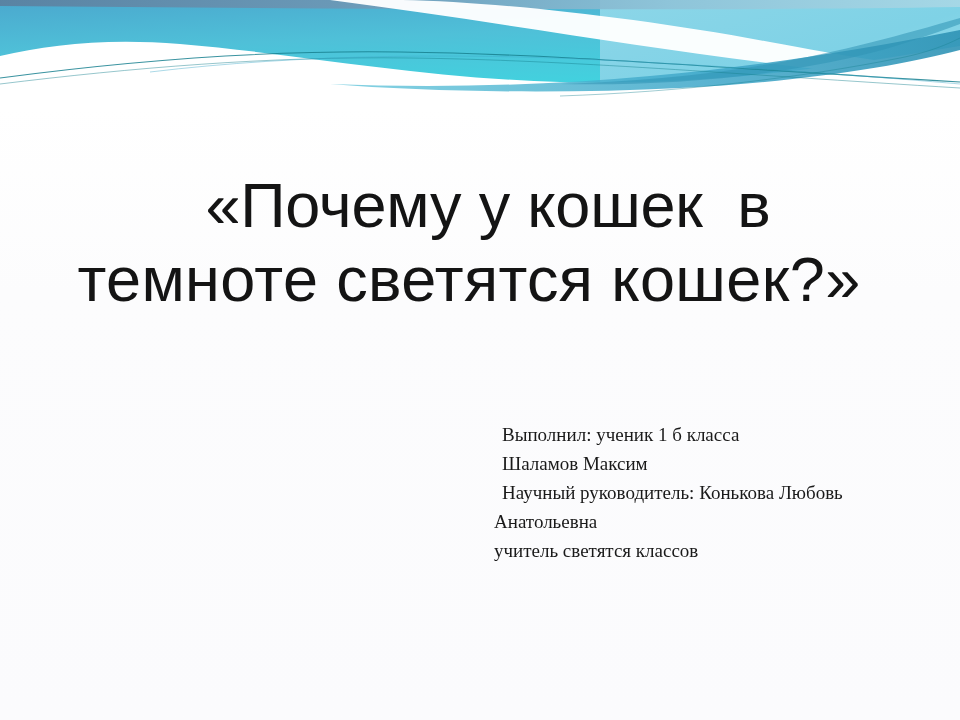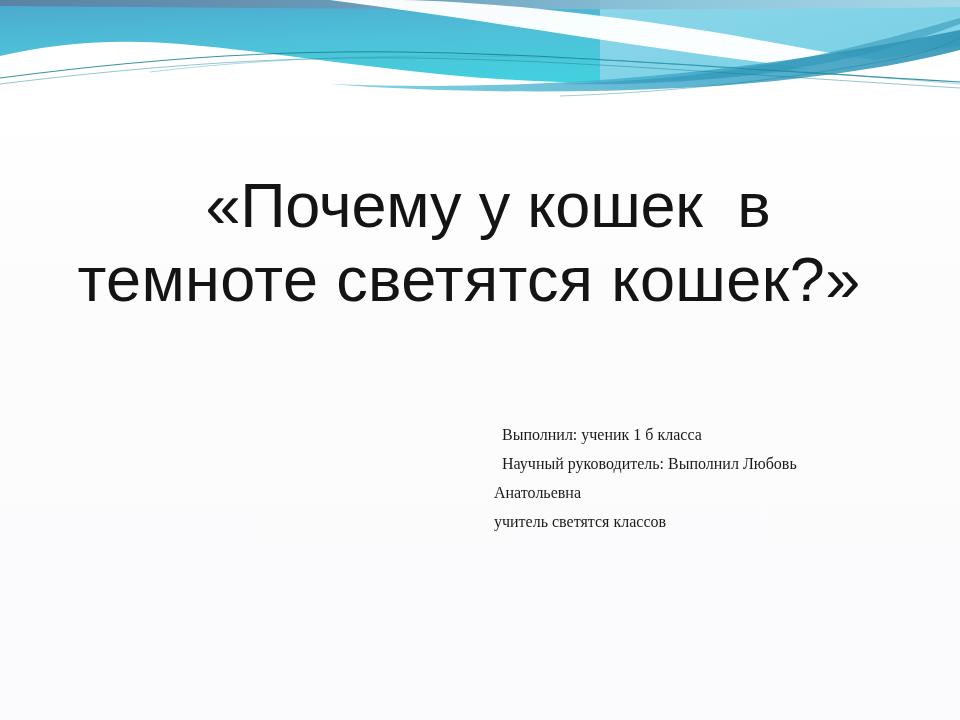--- a/index.html
+++ b/index.html
@@ -70,21 +70,21 @@
     letter-spacing: 0.4px;
   }
 
   
   #credits-block {
     position: absolute;
     left: 494px;
     top: 420px;
     width: 460px;
     font-family: "Liberation Serif", "DejaVu Serif", serif;
-    font-size: 16px;
+    font-size: 19px;
     line-height: 29px;
     color: #1a1a1a;
   }
   .credit-line {
     white-space: nowrap;
   }
   .credit-line.indent {
     padding-left: 8px;
   }
 </style>
@@ -152,18 +152,19 @@
 
   <div id="paper-texture"></div>
 
   <div id="title-block">
     <div class="title-line line-1">«Почему у кошек  в</div>
     <div class="title-line line-2">темноте светятся кошек?»</div>
   </div>
 
   <div id="credits-block">
     <div class="credit-line indent">Выполнил:  ученик 1 б класса</div>
-    <div class="credit-line indent">Научный руководитель: Выполнил Любовь</div>
+    <div class="credit-line indent">Шаламов Максим</div>
+    <div class="credit-line indent">Научный руководитель: Конькова Любовь</div>
     <div class="credit-line">Анатольевна</div>
     <div class="credit-line">учитель светятся классов</div>
   </div>
 
 </div>
 
 </body></html>

